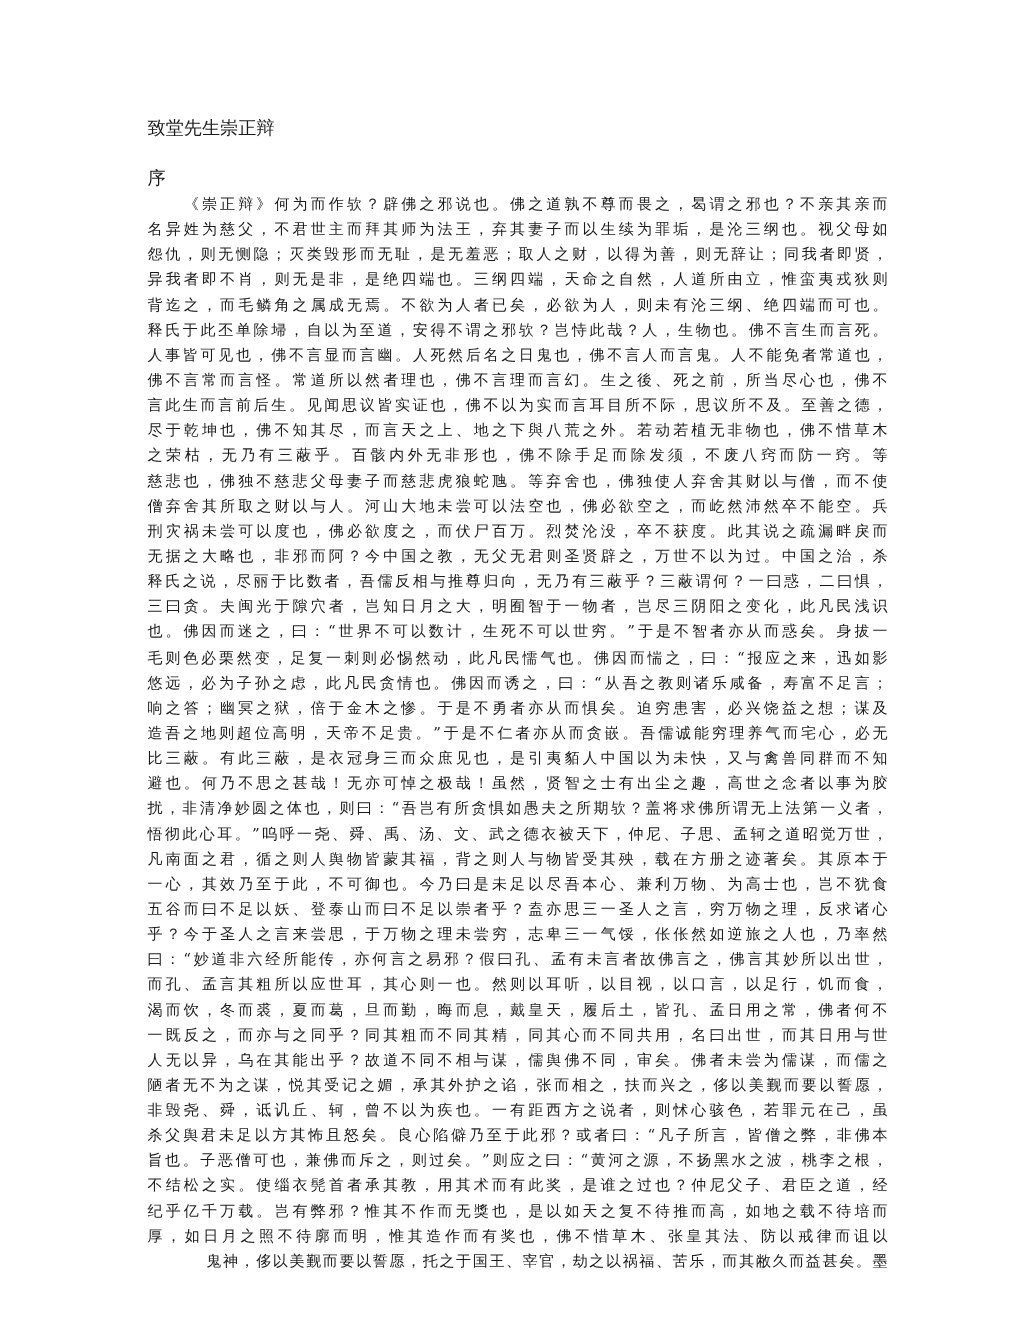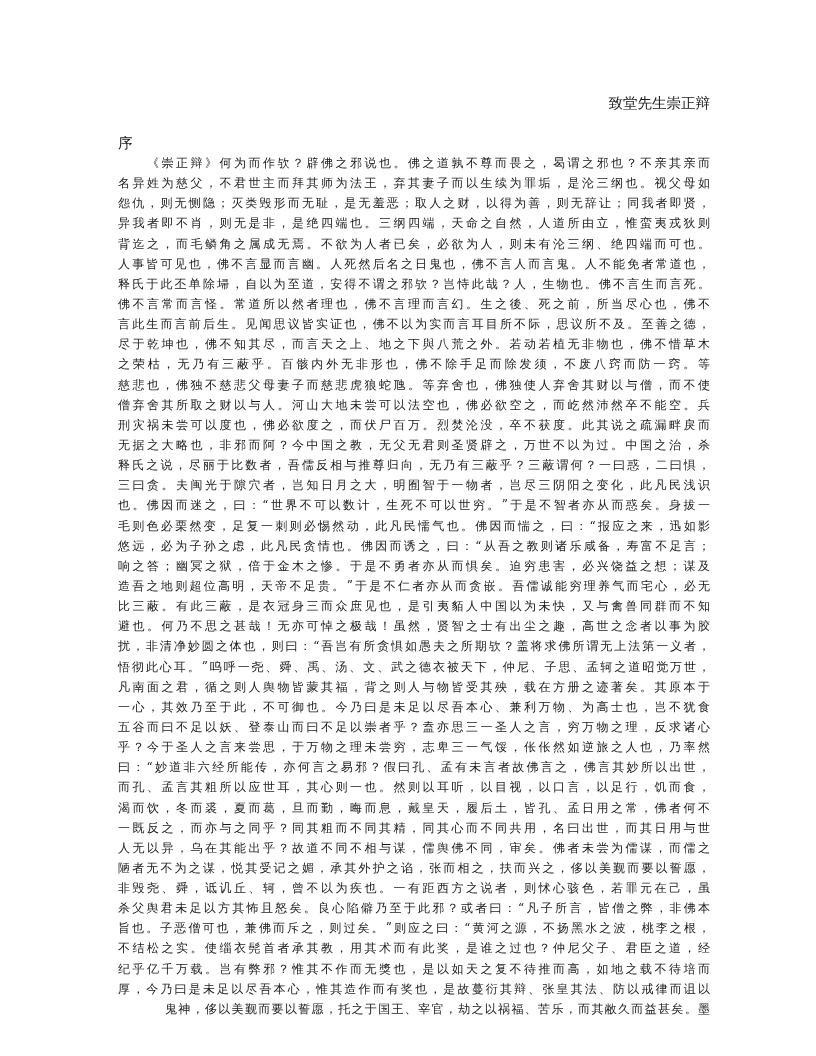--- a/index.html
+++ b/index.html
@@ -20,21 +20,20 @@
       left: 118px;
       top: 93px;
       width: 592px;
     }
     .doc-title {
       font-size: 14.5px;
       line-height: 20px;
       height: 20px;
       margin: 0 0 20px 0;
       white-space: nowrap;
-      text-align: right;
     }
     .section-title {
       font-size: 14.5px;
       line-height: 20px;
       height: 20px;
       margin: 0;
       white-space: nowrap;
     }
     .body-lines {
       margin: 0;
@@ -59,22 +58,22 @@
 
 <div class="page">
   <div class="doc-title">致堂先生崇正辩</div>
   <div class="section-title">序</div>
   <div class="body-lines" id="body-lines">
       <div class="line">　　《崇正辩》何为而作欤？辟佛之邪说也。佛之道孰不尊而畏之，曷谓之邪也？不亲其亲而</div>
       <div class="line">名异姓为慈父，不君世主而拜其师为法王，弃其妻子而以生续为罪垢，是沦三纲也。视父母如</div>
       <div class="line">怨仇，则无恻隐；灭类毁形而无耻，是无羞恶；取人之财，以得为善，则无辞让；同我者即贤，</div>
       <div class="line">异我者即不肖，则无是非，是绝四端也。三纲四端，天命之自然，人道所由立，惟蛮夷戎狄则</div>
       <div class="line">背迄之，而毛鳞角之属成无焉。不欲为人者已矣，必欲为人，则未有沦三纲、绝四端而可也。</div>
+      <div class="line">释氏于此丕单除埽，自以为至道，安得不谓之邪欤？岂恃此哉？人，生物也。佛不言生而言死。</div>
       <div class="line">人事皆可见也，佛不言显而言幽。人死然后名之日鬼也，佛不言人而言鬼。人不能免者常道也，</div>
-      <div class="line">释氏于此丕单除埽，自以为至道，安得不谓之邪欤？岂恃此哉？人，生物也。佛不言生而言死。</div>
       <div class="line">佛不言常而言怪。常道所以然者理也，佛不言理而言幻。生之後、死之前，所当尽心也，佛不</div>
       <div class="line">言此生而言前后生。见闻思议皆实证也，佛不以为实而言耳目所不际，思议所不及。至善之德，</div>
       <div class="line">尽于乾坤也，佛不知其尽，而言天之上、地之下與八荒之外。若动若植无非物也，佛不惜草木</div>
       <div class="line">之荣枯，无乃有三蔽乎。百骸内外无非形也，佛不除手足而除发须，不废八窍而防一窍。等</div>
       <div class="line">慈悲也，佛独不慈悲父母妻子而慈悲虎狼蛇虺。等弃舍也，佛独使人弃舍其财以与僧，而不使</div>
       <div class="line">僧弃舍其所取之财以与人。河山大地未尝可以法空也，佛必欲空之，而屹然沛然卒不能空。兵</div>
       <div class="line">刑灾祸未尝可以度也，佛必欲度之，而伏尸百万。烈焚沦没，卒不获度。此其说之疏漏畔戾而</div>
       <div class="line">无据之大略也，非邪而阿？今中国之教，无父无君则圣贤辟之，万世不以为过。中国之治，杀</div>
       <div class="line">释氏之说，尽丽于比数者，吾儒反相与推尊归向，无乃有三蔽乎？三蔽谓何？一曰惑，二曰惧，</div>
       <div class="line">三曰贪。夫闽光于隙穴者，岂知日月之大，明囿智于一物者，岂尽三阴阳之变化，此凡民浅识</div>
@@ -95,16 +94,16 @@
       <div class="line">而孔、孟言其粗所以应世耳，其心则一也。然则以耳听，以目视，以口言，以足行，饥而食，</div>
       <div class="line">渴而饮，冬而裘，夏而葛，旦而勤，晦而息，戴皇天，履后土，皆孔、孟日用之常，佛者何不</div>
       <div class="line">一既反之，而亦与之同乎？同其粗而不同其精，同其心而不同共用，名曰出世，而其日用与世</div>
       <div class="line">人无以异，乌在其能出乎？故道不同不相与谋，儒舆佛不同，审矣。佛者未尝为儒谋，而儒之</div>
       <div class="line">陋者无不为之谋，悦其受记之媚，承其外护之谄，张而相之，扶而兴之，侈以美觐而要以誓愿，</div>
       <div class="line">非毁尧、舜，诋讥丘、轲，曾不以为疾也。一有距西方之说者，则怵心骇色，若罪元在己，虽</div>
       <div class="line">杀父舆君未足以方其怖且怒矣。良心陷僻乃至于此邪？或者曰：“凡子所言，皆僧之弊，非佛本</div>
       <div class="line">旨也。子恶僧可也，兼佛而斥之，则过矣。”则应之曰：“黄河之源，不扬黑水之波，桃李之根，</div>
       <div class="line">不结松之实。使缁衣髡首者承其教，用其术而有此奖，是谁之过也？仲尼父子、君臣之道，经</div>
       <div class="line">纪乎亿千万载。岂有弊邪？惟其不作而无獎也，是以如天之复不待推而高，如地之载不待培而</div>
-      <div class="line">厚，今乃曰是未足以尽吾本心，惟其造作而有奖也，是故蔓衍其辩、张皇其法、防以戒律而诅以</div>
+      <div class="line">厚，如日月之照不待廓而明，惟其造作而有奖也，佛不惜草木、张皇其法、防以戒律而诅以</div>
       <div class="line last">鬼神，侈以美觐而要以誓愿，托之于国王、宰官，劫之以祸福、苦乐，而其敝久而益甚矣。墨</div>
     </div>
 </div>
 
 </body></html>

